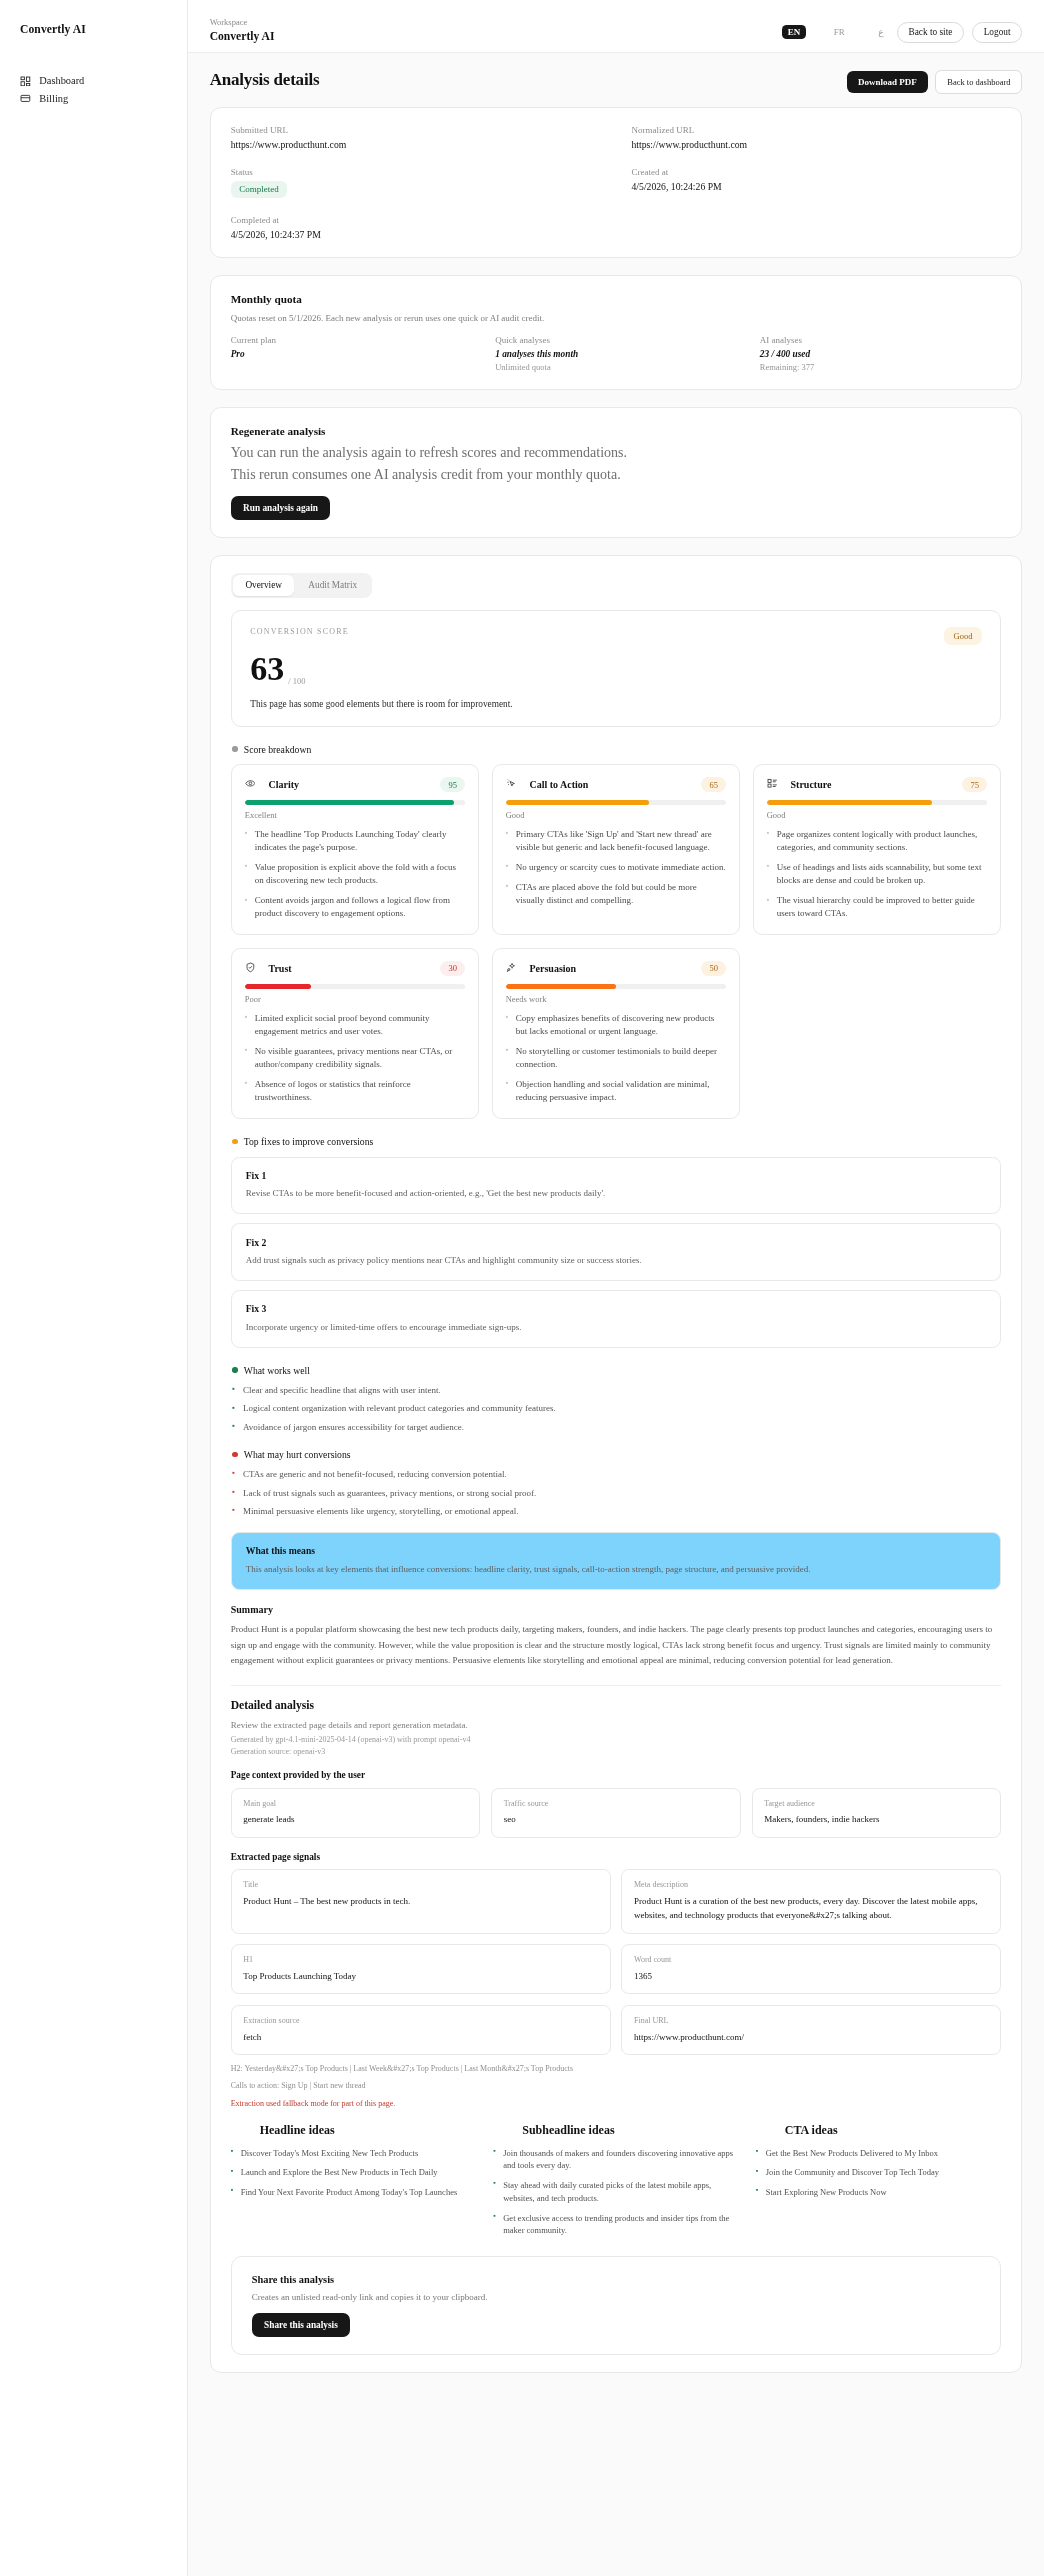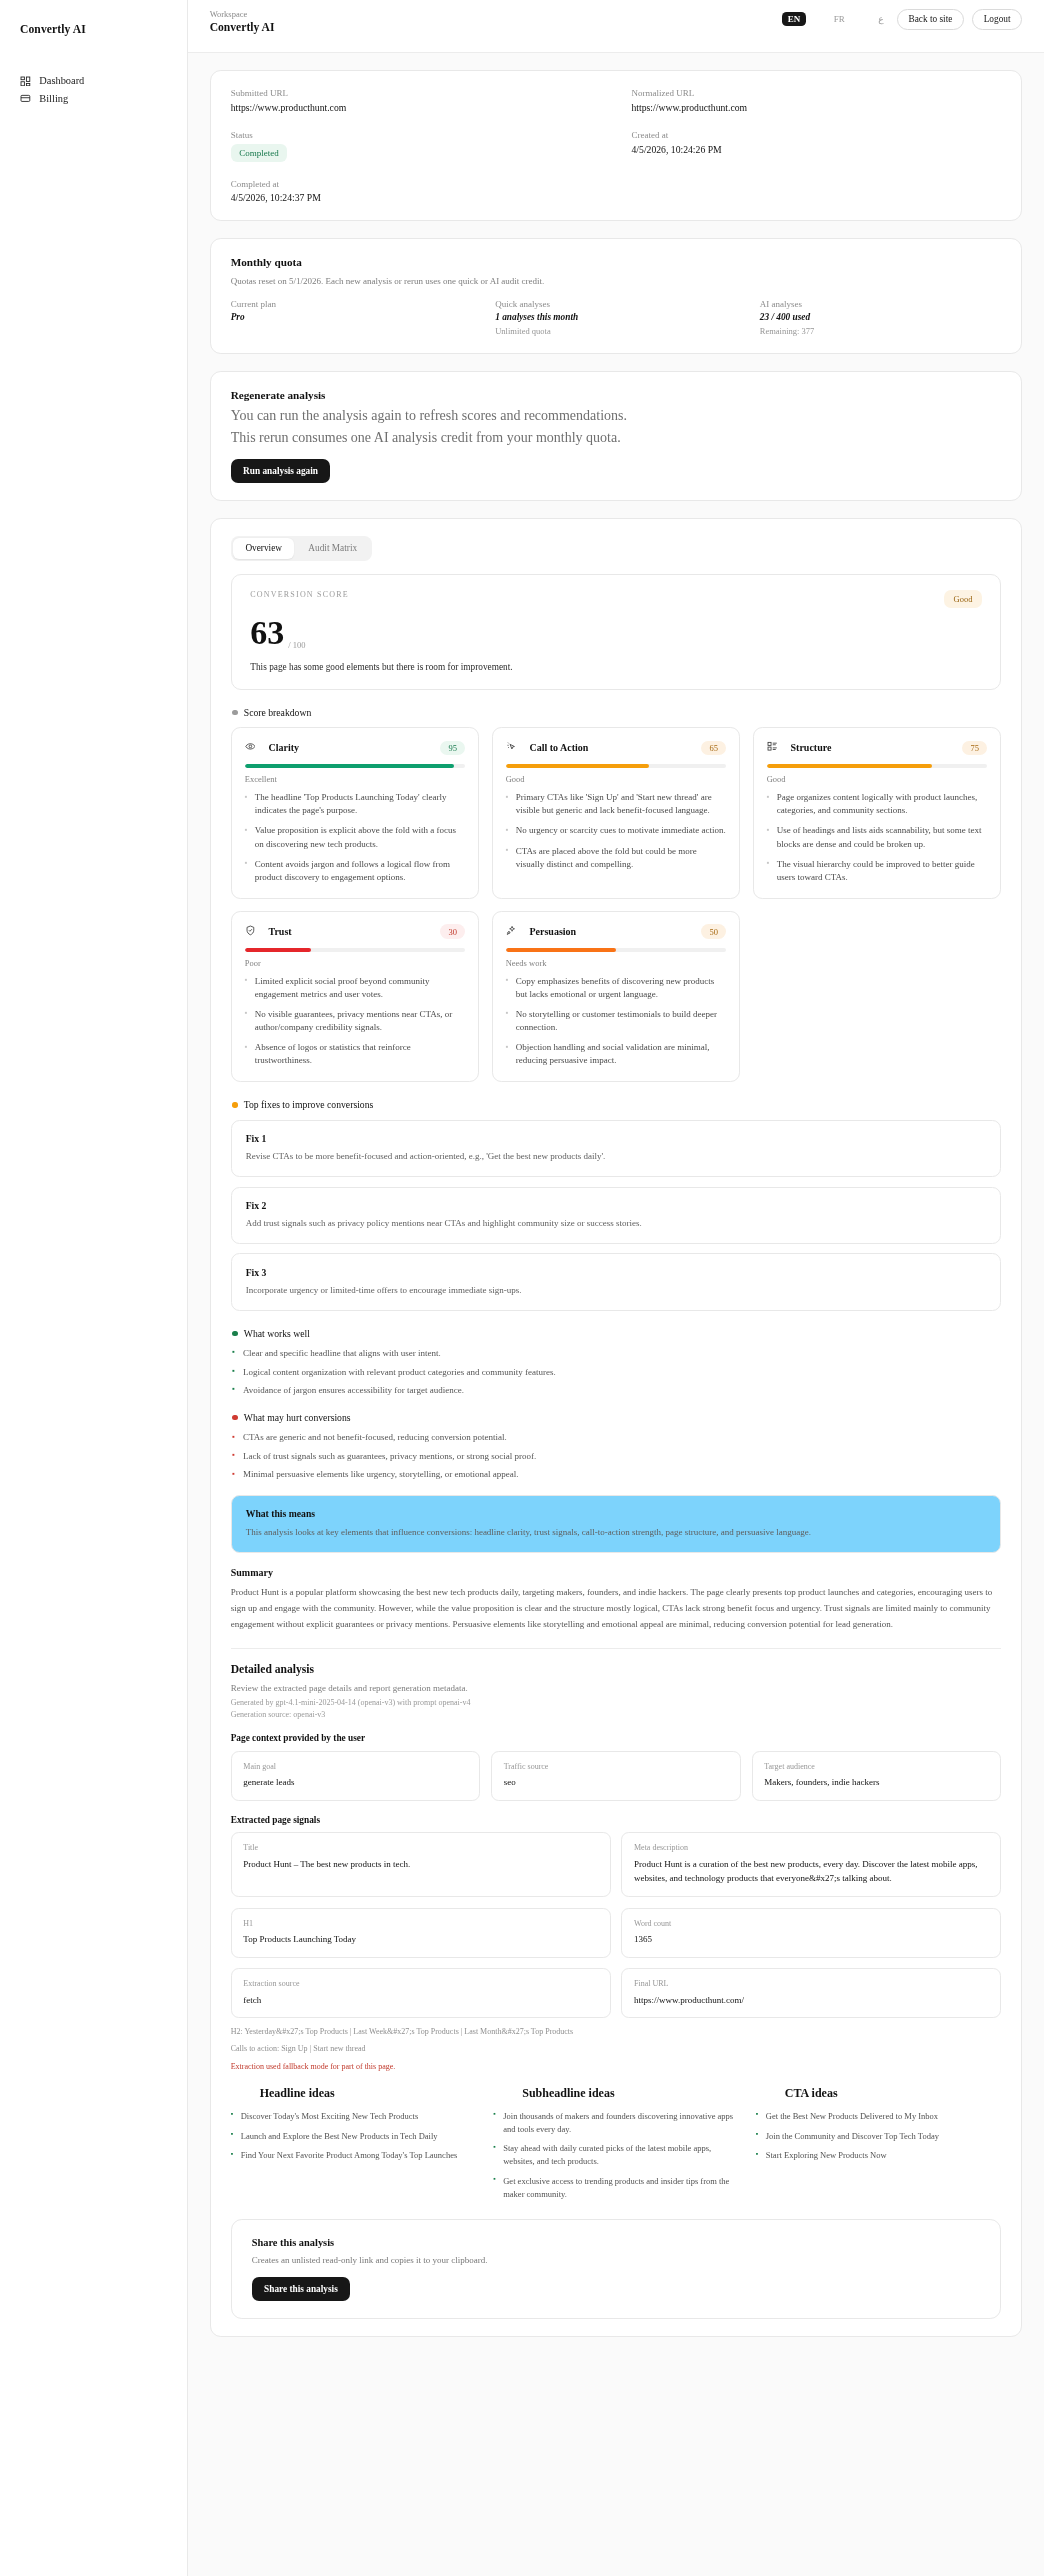--- a/index.html
+++ b/index.html
@@ -26,21 +26,21 @@
     display: flex; align-items: center; gap: 8.5px;
     padding: 2.3px 20px; color: #1b1b1b; font-size: 10.4px; cursor: pointer;
   }
   .nav-item svg { display: block; }
 
   
   .main { flex: 1 1 auto; min-width: 0; background: #fafafa; }
   .topbar {
     background: #ffffff; border-bottom: 0.8px solid #ececec;
     padding: 8.5px 21.7px 9.3px 21.7px;
-    display: flex; align-items: flex-start; justify-content: space-between;
+    display: flex; align-items: flex-end; justify-content: space-between;
     min-height: 53px;
   }
   .ws-label { font-size: 8.5px; color: #8a8a8a; margin-bottom: 2.3px; }
   .ws-name { font-size: 11.6px; font-weight: bold; }
   .topbar-right { display: flex; align-items: center; gap: 7.7px; }
   .lang { font-size: 9px; color: #9a9a9a; padding: 2.3px 5.4px; border-radius: 4.6px; cursor: pointer; margin-left: 15px; }
   .lang.active { background: #171717; color: #ffffff; font-weight: bold; }
   .pill-btn {
     border: 0.8px solid #dadada; background: #ffffff; border-radius: 773px;
     padding: 4.6px 10.8px; font-size: 9.3px; color: #161616; cursor: pointer;
@@ -193,20 +193,27 @@
         <span class="lang active">EN</span>
         <span class="lang">FR</span>
         <span class="lang">ع</span>
         <button class="pill-btn">Back to site</button>
         <button class="pill-btn">Logout</button>
       </div>
     </header>
 
     <div class="content">
 
+      <div class="page-head">
+        <h1 class="page-title">Analysis details</h1>
+        <div class="head-actions">
+          <button class="btn-dark">Download PDF</button>
+          <button class="btn-outline">Back to dashboard</button>
+        </div>
+      </div>
 
       <section class="card">
         <div class="kv-grid">
           <div>
             <div class="k">Submitted URL</div>
             <div class="v">https://www.producthunt.com</div>
           </div>
           <div>
             <div class="k">Normalized URL</div>
             <div class="v">https://www.producthunt.com</div>
@@ -449,21 +456,21 @@
         </div>
         <ul class="plain-list neg">
           <li>CTAs are generic and not benefit-focused, reducing conversion potential.</li>
           <li>Lack of trust signals such as guarantees, privacy mentions, or strong social proof.</li>
           <li>Minimal persuasive elements like urgency, storytelling, or emotional appeal.</li>
         </ul>
 
         
         <div class="meaning">
           <div class="meaning-t">What this means</div>
-          <div class="meaning-b">This analysis looks at key elements that influence conversions: headline clarity, trust signals, call-to-action strength, page structure, and persuasive language.</div>
+          <div class="meaning-b">This analysis looks at key elements that influence conversions: headline clarity, trust signals, call-to-action strength, page structure, and persuasive provided.</div>
         </div>
 
         
         <div>
           <div class="summary-t">Summary</div>
           <div class="summary-b">Product Hunt is a popular platform showcasing the best new tech products daily, targeting makers, founders, and indie hackers. The page clearly presents top product launches and categories, encouraging users to sign up and engage with the community. However, while the value proposition is clear and the structure mostly logical, CTAs lack strong benefit focus and urgency. Trust signals are limited mainly to community engagement without explicit guarantees or privacy mentions. Persuasive elements like storytelling and emotional appeal are minimal, reducing conversion potential for lead generation.</div>
         </div>
 
         <hr class="hr">
 

